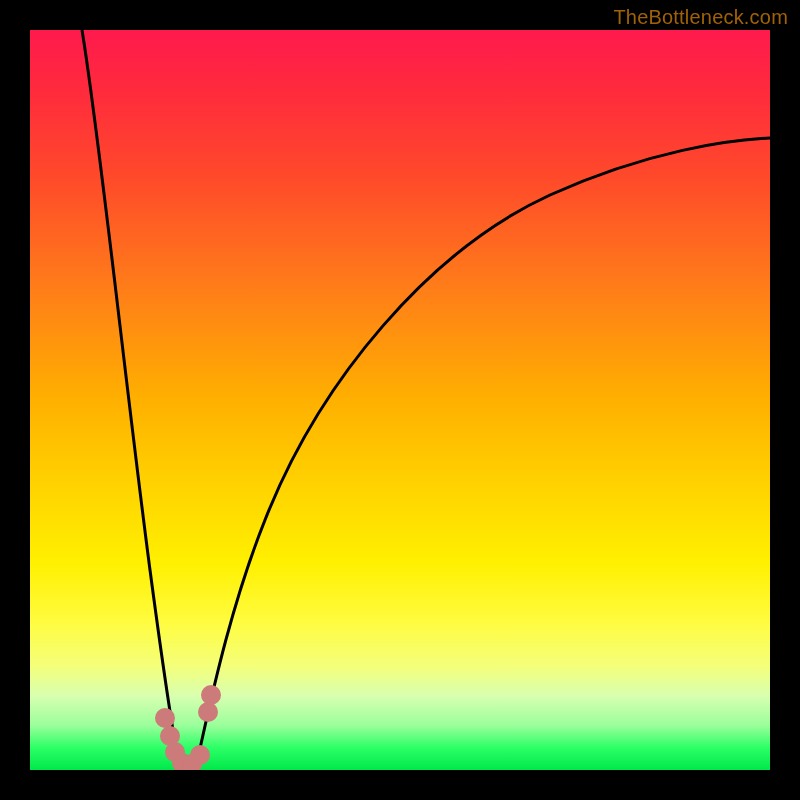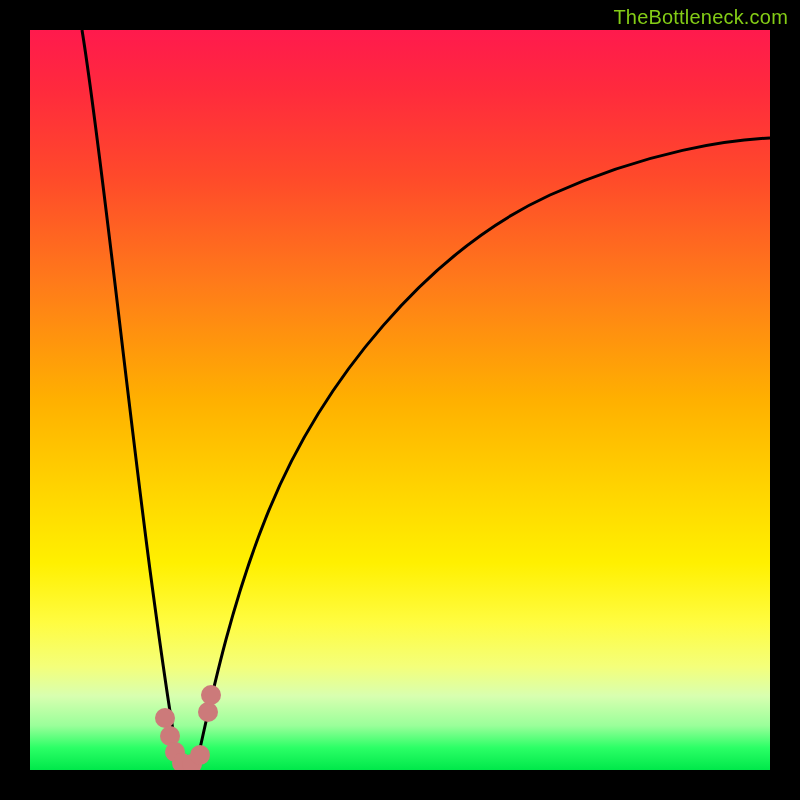--- a/index.html
+++ b/index.html
@@ -48,21 +48,21 @@
   svg.curves {
     position: absolute;
     inset: 0;
   }
   .watermark {
     position: absolute;
     top: 6px;
     right: 12px;
     font-family: Arial, Helvetica, sans-serif;
     font-size: 20px;
-    color: #84cc16;
+    color: #a16207;
     letter-spacing: 0.2px;
   }
 </style>
 </head>
 <body>
 
 <div class="frame">
   <div class="plot">
     <div class="gradient"></div>
     <svg class="curves" viewBox="0 0 740 740" preserveAspectRatio="none">

